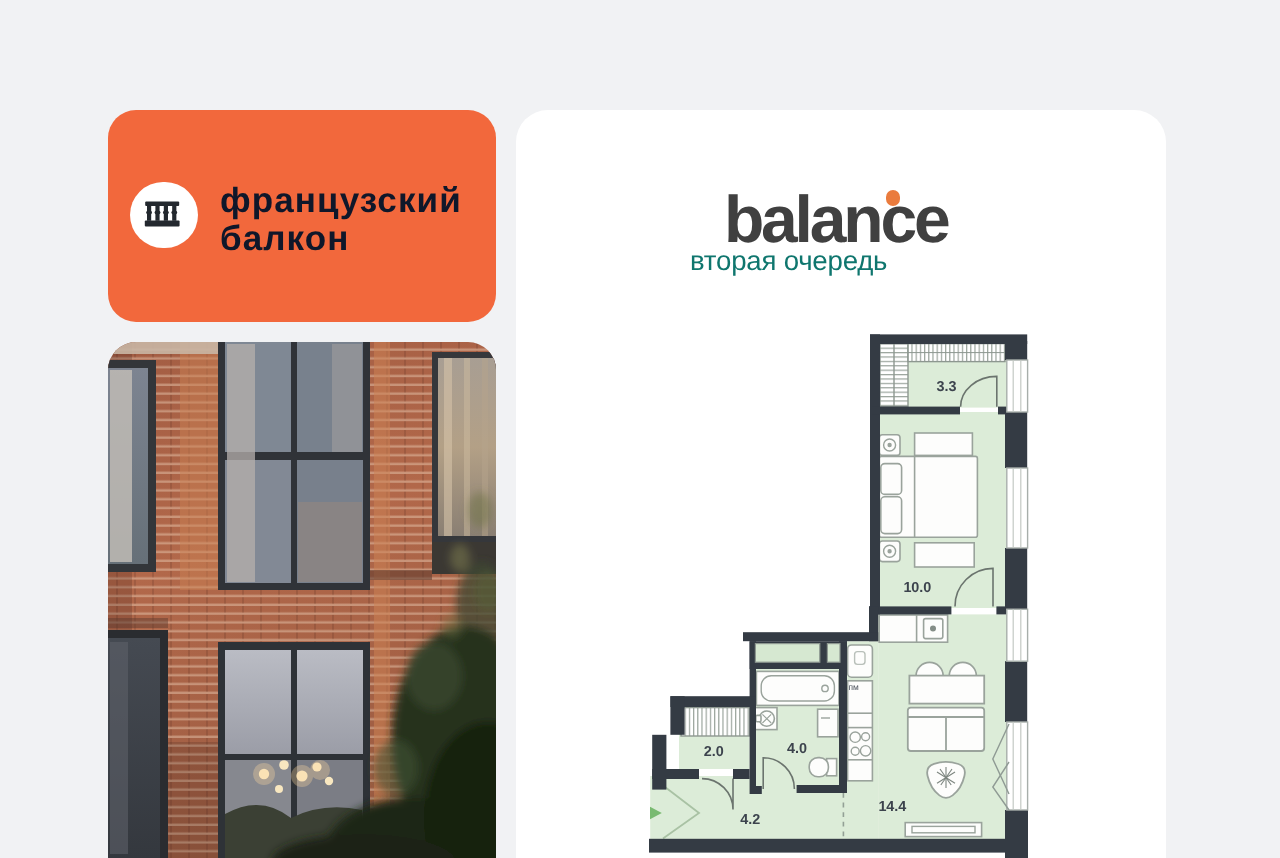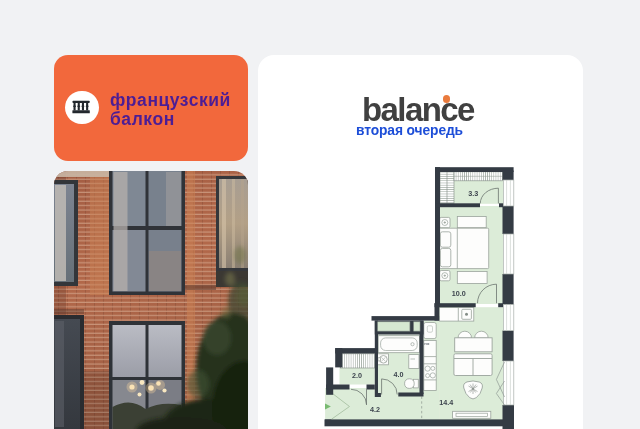--- a/index.html
+++ b/index.html
@@ -1,24 +1,24 @@
 <!DOCTYPE html>
 <html><head><meta charset="utf-8">
 <style>
 *{margin:0;padding:0;box-sizing:border-box}
 html,body{width:640px;height:429px;overflow:hidden}
 body{background:#f1f2f4;font-family:"Liberation Sans",sans-serif;position:relative}
 .badge{position:absolute;left:54px;top:55px;width:193.5px;height:105.5px;background:#f2683c;border-radius:14px}
 .circ{position:absolute;left:11.4px;top:35.9px;width:33.2px;height:33.2px;background:#fff;border-radius:50%}
-.btxt{position:absolute;left:56px;top:35.7px;color:#4c1d95;font-size:17.5px;line-height:19px;font-weight:700;letter-spacing:.55px}
+.btxt{position:absolute;left:56px;top:35.7px;color:#0f172a;font-size:17.5px;line-height:19px;font-weight:700;letter-spacing:.55px}
 .photo{position:absolute;left:54px;top:171px;width:193.5px;height:258px;border-radius:14px 14px 0 0;overflow:hidden}
 .card{position:absolute;left:258px;top:55px;width:324.5px;height:374px;background:#fff;border-radius:16px 16px 0 0}
 .logo{position:absolute;left:362px;top:90.5px;color:#404040;font-size:33px;font-weight:700;letter-spacing:-1.6px}
 .dot{position:absolute;left:443px;top:95.3px;width:7.4px;height:7.4px;background:#ea7b3d;border-radius:50%}
-.sub{position:absolute;left:356px;top:123.4px;color:#1d4ed8;font-size:13.8px;font-weight:700;letter-spacing:-0.1px}
+.sub{position:absolute;left:345px;top:123.4px;color:#0f766e;font-size:13.8px;font-weight:400;letter-spacing:-0.1px}
 .plansvg{position:absolute;left:0;top:0}
 </style></head>
 <body>
 
 <div class="badge">
 
 <div class="circ">
 <svg width="33.2" height="33.2" viewBox="0 0 33.2 33.2">
 
 <g fill="#23282e">

